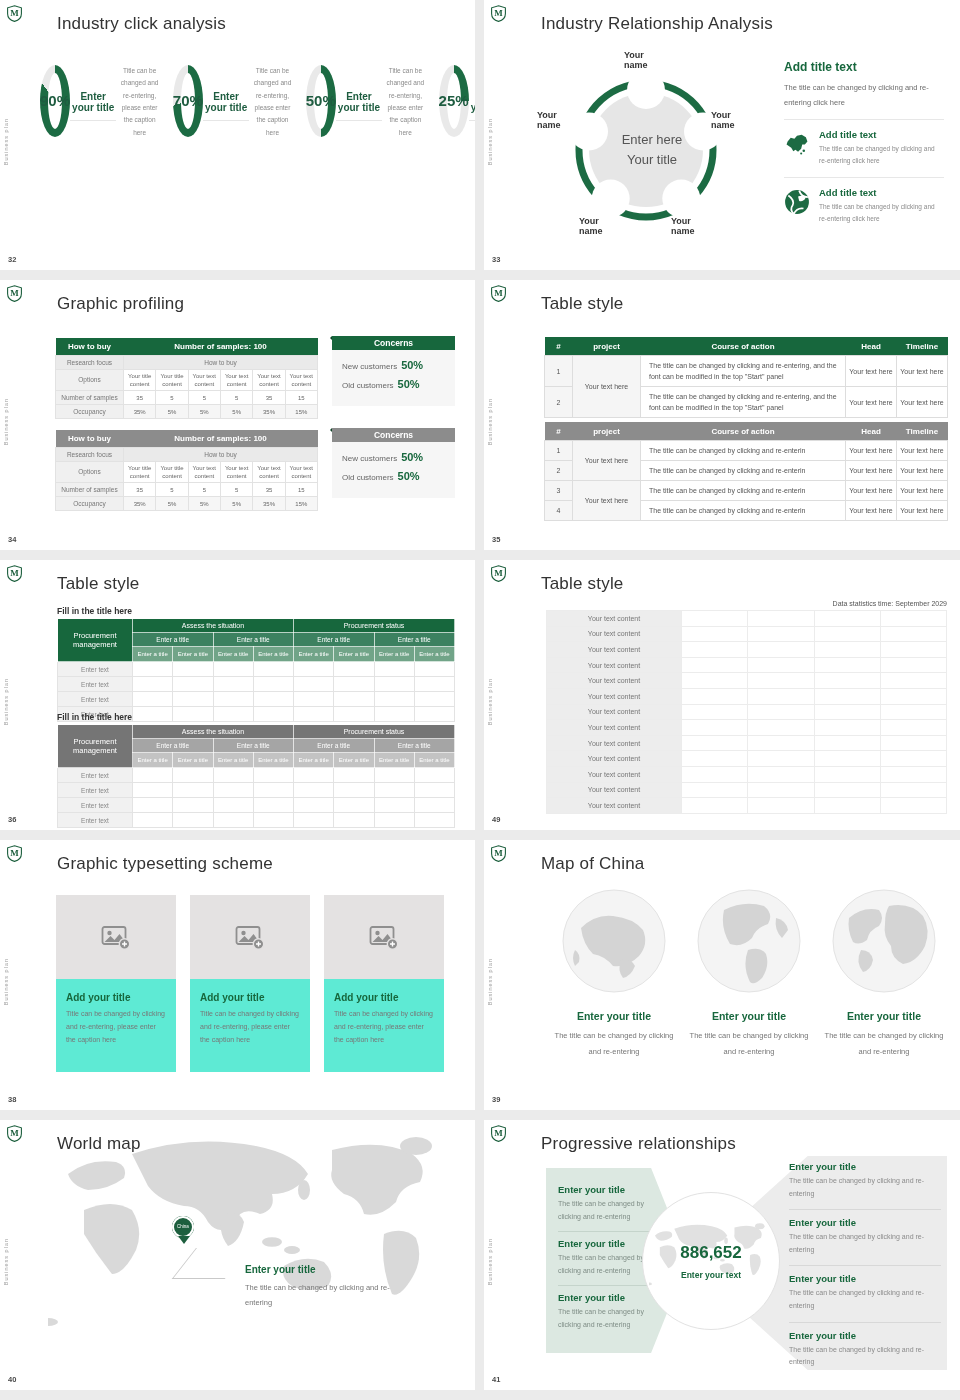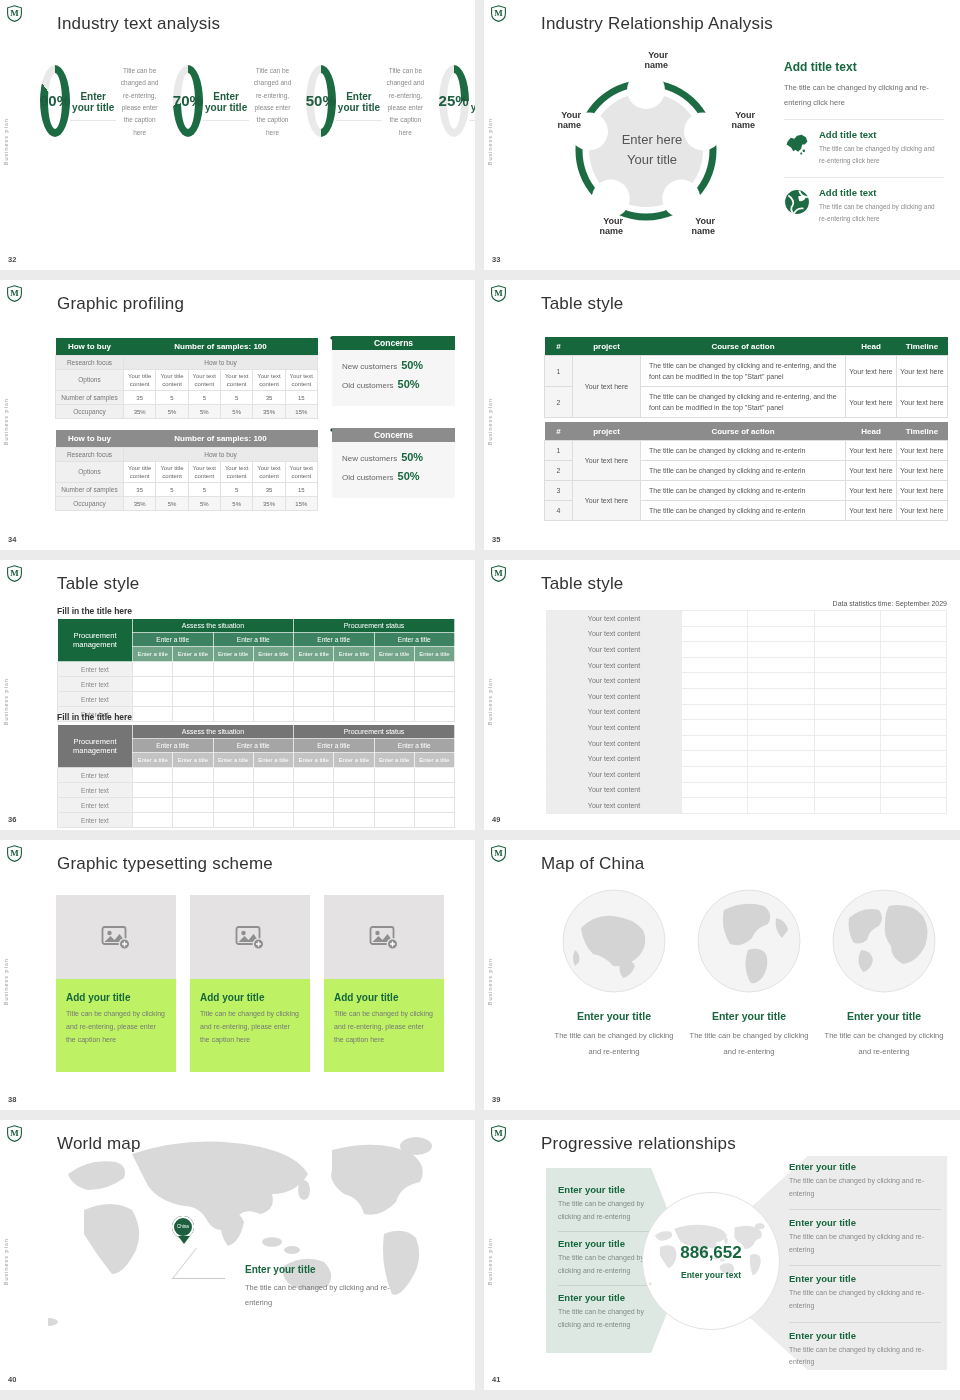--- a/index.html
+++ b/index.html
@@ -14,21 +14,21 @@
   
   .statrow{position:absolute;left:40px;top:56px;width:400px;display:flex;gap:10px;}
   .statcol{flex:1;display:flex;flex-direction:row;align-items:center;}
   .donut{width:72px;height:72px;border-radius:50%;background:conic-gradient(#1c6b43 calc(var(--p)*1%),#e9e9e9 0);position:relative;display:flex;align-items:center;justify-content:center;margin-top:6px;}
   .donut::before{content:"";position:absolute;inset:8px;border-radius:50%;background:#fff;}
   .donut span{position:relative;font-size:15px;font-weight:bold;color:#1e5c40;}
   .stat-t{margin-top:16px;width:92%;text-align:center;font-size:10px;font-weight:bold;color:#1d5c3f;padding-bottom:7px;border-bottom:1px solid #e6e6e6;}
   .stat-c{margin-top:9px;font-size:6.5px;color:#8a8a8a;text-align:center;line-height:1.9;width:92%;}
   
   .gearwrap{position:absolute;left:35px;top:38px;width:255px;height:222px;}
-  .nlabel{position:absolute;width:44px;text-align:right;font-size:9px;font-weight:bold;color:#333;line-height:1.15;}
+  .nlabel{position:absolute;width:44px;text-align:left;font-size:9px;font-weight:bold;color:#333;line-height:1.15;}
   .ctext{position:absolute;left:92px;top:92px;width:82px;text-align:center;font-size:13px;color:#555;line-height:1.5;}
   .p33{position:absolute;left:300px;top:60px;width:160px;}
   .p33 h3{margin:0 0 6px;font-size:12px;font-weight:bold;color:#17673d;}
   .p33 .desc{font-size:7.5px;color:#6d6d6d;line-height:2.0;}
   .p33 .sep{border-top:1px solid #e7e7e7;margin:9px 0;}
   .p33item{display:flex;gap:9px;align-items:flex-start;}
   .p33item .ic{width:26px;flex:0 0 26px;margin-top:2px;}
   .p33item h4{margin:0 0 3px;font-size:9.5px;font-weight:bold;color:#17673d;}
   .p33item p{margin:0;font-size:6.5px;color:#8b8b8b;line-height:1.9;}
   
@@ -84,21 +84,21 @@
   .note37{position:absolute;right:13px;top:40px;font-size:7px;color:#555;}
   .t37{position:absolute;left:62px;top:50px;width:401px;}
   .t37 th{background:#17673d;color:#fff;height:16px;}
   .t37 .main{font-size:10px;font-weight:bold;}
   .t37 .col{font-size:7.5px;font-weight:normal;}
   .t37 td{border:1px solid #ececec;height:12.6px;}
   .t37 .rl{background:#ededed;color:#777;font-size:7px;text-align:center;}
   
   .card38{position:absolute;top:55px;width:120px;height:177px;}
   .card38 .img{height:84px;background:#e4e2e2;display:flex;align-items:center;justify-content:center;}
-  .card38 .txt{height:93px;background:#bef264;box-sizing:border-box;padding:13px 10px 0;}
+  .card38 .txt{height:93px;background:#5eead4;box-sizing:border-box;padding:13px 10px 0;}
   .card38 h4{margin:0 0 5px;font-size:10px;font-weight:bold;color:#17673d;}
   .card38 p{margin:0;font-size:7px;color:#777;line-height:1.85;}
   
   .g39{position:absolute;top:48px;width:130px;text-align:center;}
   .g39 h4{margin:12px 0 6px;font-size:10.5px;font-weight:bold;color:#17673d;}
   .g39 p{margin:0;font-size:7.5px;color:#777;line-height:2.1;}
   
   .map40{position:absolute;left:48px;top:10px;width:412px;height:232px;}
   .pin{position:absolute;left:172px;top:96px;width:24px;text-align:center;}
   .pin .c{width:22px;height:22px;border-radius:50%;background:#1d5f3e;color:#fff;font-size:4.5px;line-height:22px;text-align:center;box-shadow:inset 0 0 0 2px #fff, inset 0 0 0 6px #1d5f3e;}
@@ -167,21 +167,21 @@
   </defs>
 </svg>
 
 <div class="sheet">
 
   <div class="slide">
     <div class="logo"><svg width="15" height="17">
           <use href="#shield"></use>
         </svg></div>
     <div class="vlabel">Business plan</div>
-    <h2 class="stitle">Industry text analysis</h2>
+    <h2 class="stitle">Industry click analysis</h2>
     <div class="statrow">
       <div class="statcol">
         <div class="donut" style="--p: 90;">
             <span>90%</span>
           </div>
         <div class="stat-t">Enter your title</div>
         <div class="stat-c">Title can be changed and re-entering, please enter the caption here</div>
       </div>
       <div class="statcol">
         <div class="donut" style="--p: 70;">

